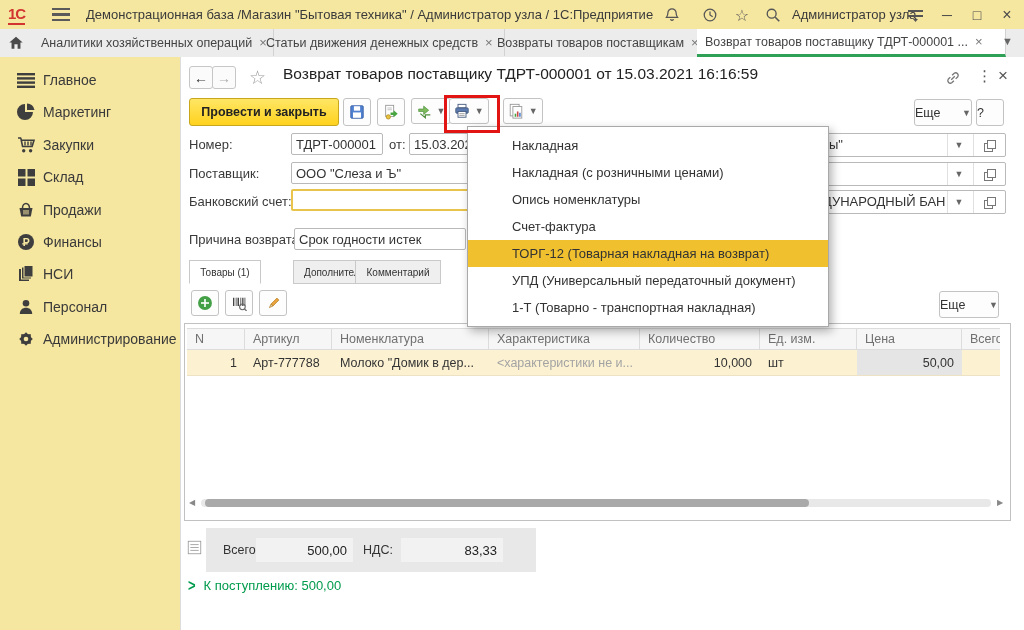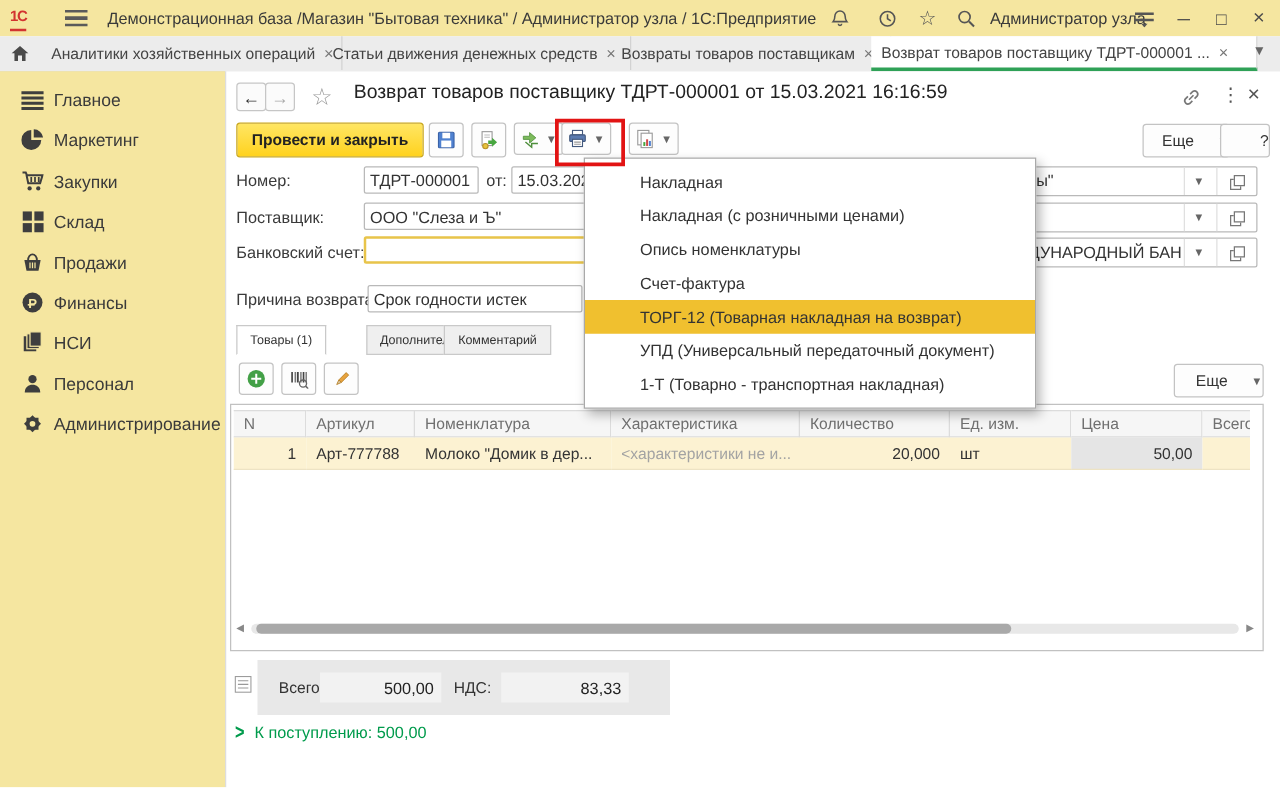--- a/index.html
+++ b/index.html
@@ -1,21 +1,21 @@
 <!DOCTYPE html>
 <html><head>
 <meta charset="utf-8">
 <style>
   html,body{margin:0;padding:0;background:#fff;}
   .screen{position:relative;width:1024px;height:630px;overflow:hidden;
           font-family:"Liberation Sans",sans-serif;font-size:13px;color:#333;background:#fff;}
   .abs{position:absolute;}
   
   .topbar{left:0;top:0;width:1024px;height:29px;background:#F5E6A0;}
-  .logo{left:8px;top:4px;font-weight:bold;font-size:12px;color:#D23430;letter-spacing:-1px;border-bottom:2px solid #D23430;line-height:19px;}
+  .logo{left:8px;top:4px;font-weight:bold;font-size:15px;color:#D23430;letter-spacing:-1px;border-bottom:2px solid #D23430;line-height:19px;}
   .hamb{left:52px;top:8px;width:18px;height:13px;display:flex;flex-direction:column;justify-content:space-between;}
   .hamb i{height:2.4px;background:#5a5a5a;display:block;}
   .wtitle{left:86px;top:7px;color:#3a3a3a;white-space:nowrap;}
   .tic{top:5px;width:20px;height:20px;display:flex;align-items:center;justify-content:center;color:#555;}
   .usr{left:792px;top:7px;color:#3a3a3a;}
   .winbtn{top:6px;width:18px;height:18px;display:flex;align-items:center;justify-content:center;color:#4a4a4a;font-size:14px;}
   
   .tabbar{left:0;top:29px;width:1024px;height:28px;background:#ECECEC;border-bottom:1px solid #D2D2D2;}
   .hometab{left:0;top:0;width:32px;height:28px;display:flex;align-items:center;justify-content:center;}
   .tab{top:0;height:27px;display:flex;align-items:center;padding:0 8px;color:#444;font-size:12.5px;
@@ -34,21 +34,21 @@
           display:flex;align-items:center;justify-content:center;font-size:14px;}
   .doctitle{left:102px;top:8px;font-size:15.5px;color:#222;white-space:nowrap;}
   .ybtn{left:8px;top:41px;width:148px;height:26px;background:linear-gradient(#FFE664,#FFD21E);
         border:1px solid #C9A71D;border-radius:3px;display:flex;align-items:center;justify-content:center;
         font-weight:bold;font-size:12.5px;color:#222;}
   .ibtn{top:41px;width:26px;height:26px;background:#FDFDFD;border:1px solid #C3C3C3;border-radius:3px;
         display:flex;align-items:center;justify-content:center;}
   .ibtn.wcaret{width:40px;justify-content:space-around;padding:0 2px;box-sizing:border-box;}
   .caret{font-size:9px;color:#666;}
   .morebtn{height:25px;background:#FDFDFD;border:1px solid #C3C3C3;border-radius:3px;
-           display:flex;align-items:center;justify-content:flex-end;font-size:12.5px;color:#333;gap:19px;padding-left:12px;}
+           display:flex;align-items:center;justify-content:space-between;font-size:12.5px;color:#333;gap:4px;}
   .redbox{left:263px;top:38px;width:50px;height:32px;border:3px solid #E21414;z-index:30;}
   .flabel{position:absolute;color:#3a3a3a;white-space:nowrap;}
   .finput{position:absolute;height:22px;border:1px solid #B9B9B9;border-radius:2px;background:#fff;
           display:flex;align-items:center;padding:0 4px;box-sizing:border-box;white-space:nowrap;overflow:hidden;}
   .finput.req{border:2px solid #E8C44A;}
   .rfield{position:absolute;left:638px;width:187px;height:24px;border:1px solid #B9B9B9;border-radius:2px;
           background:#fff;box-sizing:border-box;z-index:5;}
   .rtext{position:absolute;left:3px;top:3px;white-space:nowrap;overflow:hidden;width:122px;}
   .rcaret{position:absolute;left:127px;top:0;width:22px;height:22px;display:flex;align-items:center;justify-content:center;border-left:1px solid #E0E0E0;}
   .ropen{position:absolute;left:153px;top:0;width:30px;height:22px;display:flex;align-items:center;justify-content:center;border-left:1px solid #E0E0E0;}
@@ -428,21 +428,21 @@
       <div class="thead" style="left:304px;width:151px;">Характеристика</div>
       <div class="thead" style="left:455px;width:120px;">Количество</div>
       <div class="thead" style="left:575px;width:97px;">Ед. изм.</div>
       <div class="thead" style="left:672px;width:105px;">Цена</div>
       <div class="thead" style="left:777px;width:38px;border-right:none;">Всего</div>
 
       <div class="tcell num" style="left:2px;width:58px;">1</div>
       <div class="tcell" style="left:60px;width:87px;">Арт-777788</div>
       <div class="tcell" style="left:147px;width:157px;">Молоко "Домик в дер...</div>
       <div class="tcell" style="left:304px;width:151px;color:#A3A3A3;">&lt;характеристики не и...</div>
-      <div class="tcell num" style="left:455px;width:120px;">20,000</div>
+      <div class="tcell num" style="left:455px;width:120px;">10,000</div>
       <div class="tcell" style="left:575px;width:97px;">шт</div>
       <div class="tcell num" style="left:672px;width:105px;background:#e5e5e5;">50,00</div>
       <div class="tcell" style="left:777px;width:38px;"></div>
 
       <div class="hsb">
         <span class="sarr abs" style="left:2px;">◀</span>
         <span class="track"></span>
         <span class="thumb"></span>
         <span class="sarr abs" style="left:810px;">▶</span>
       </div>

